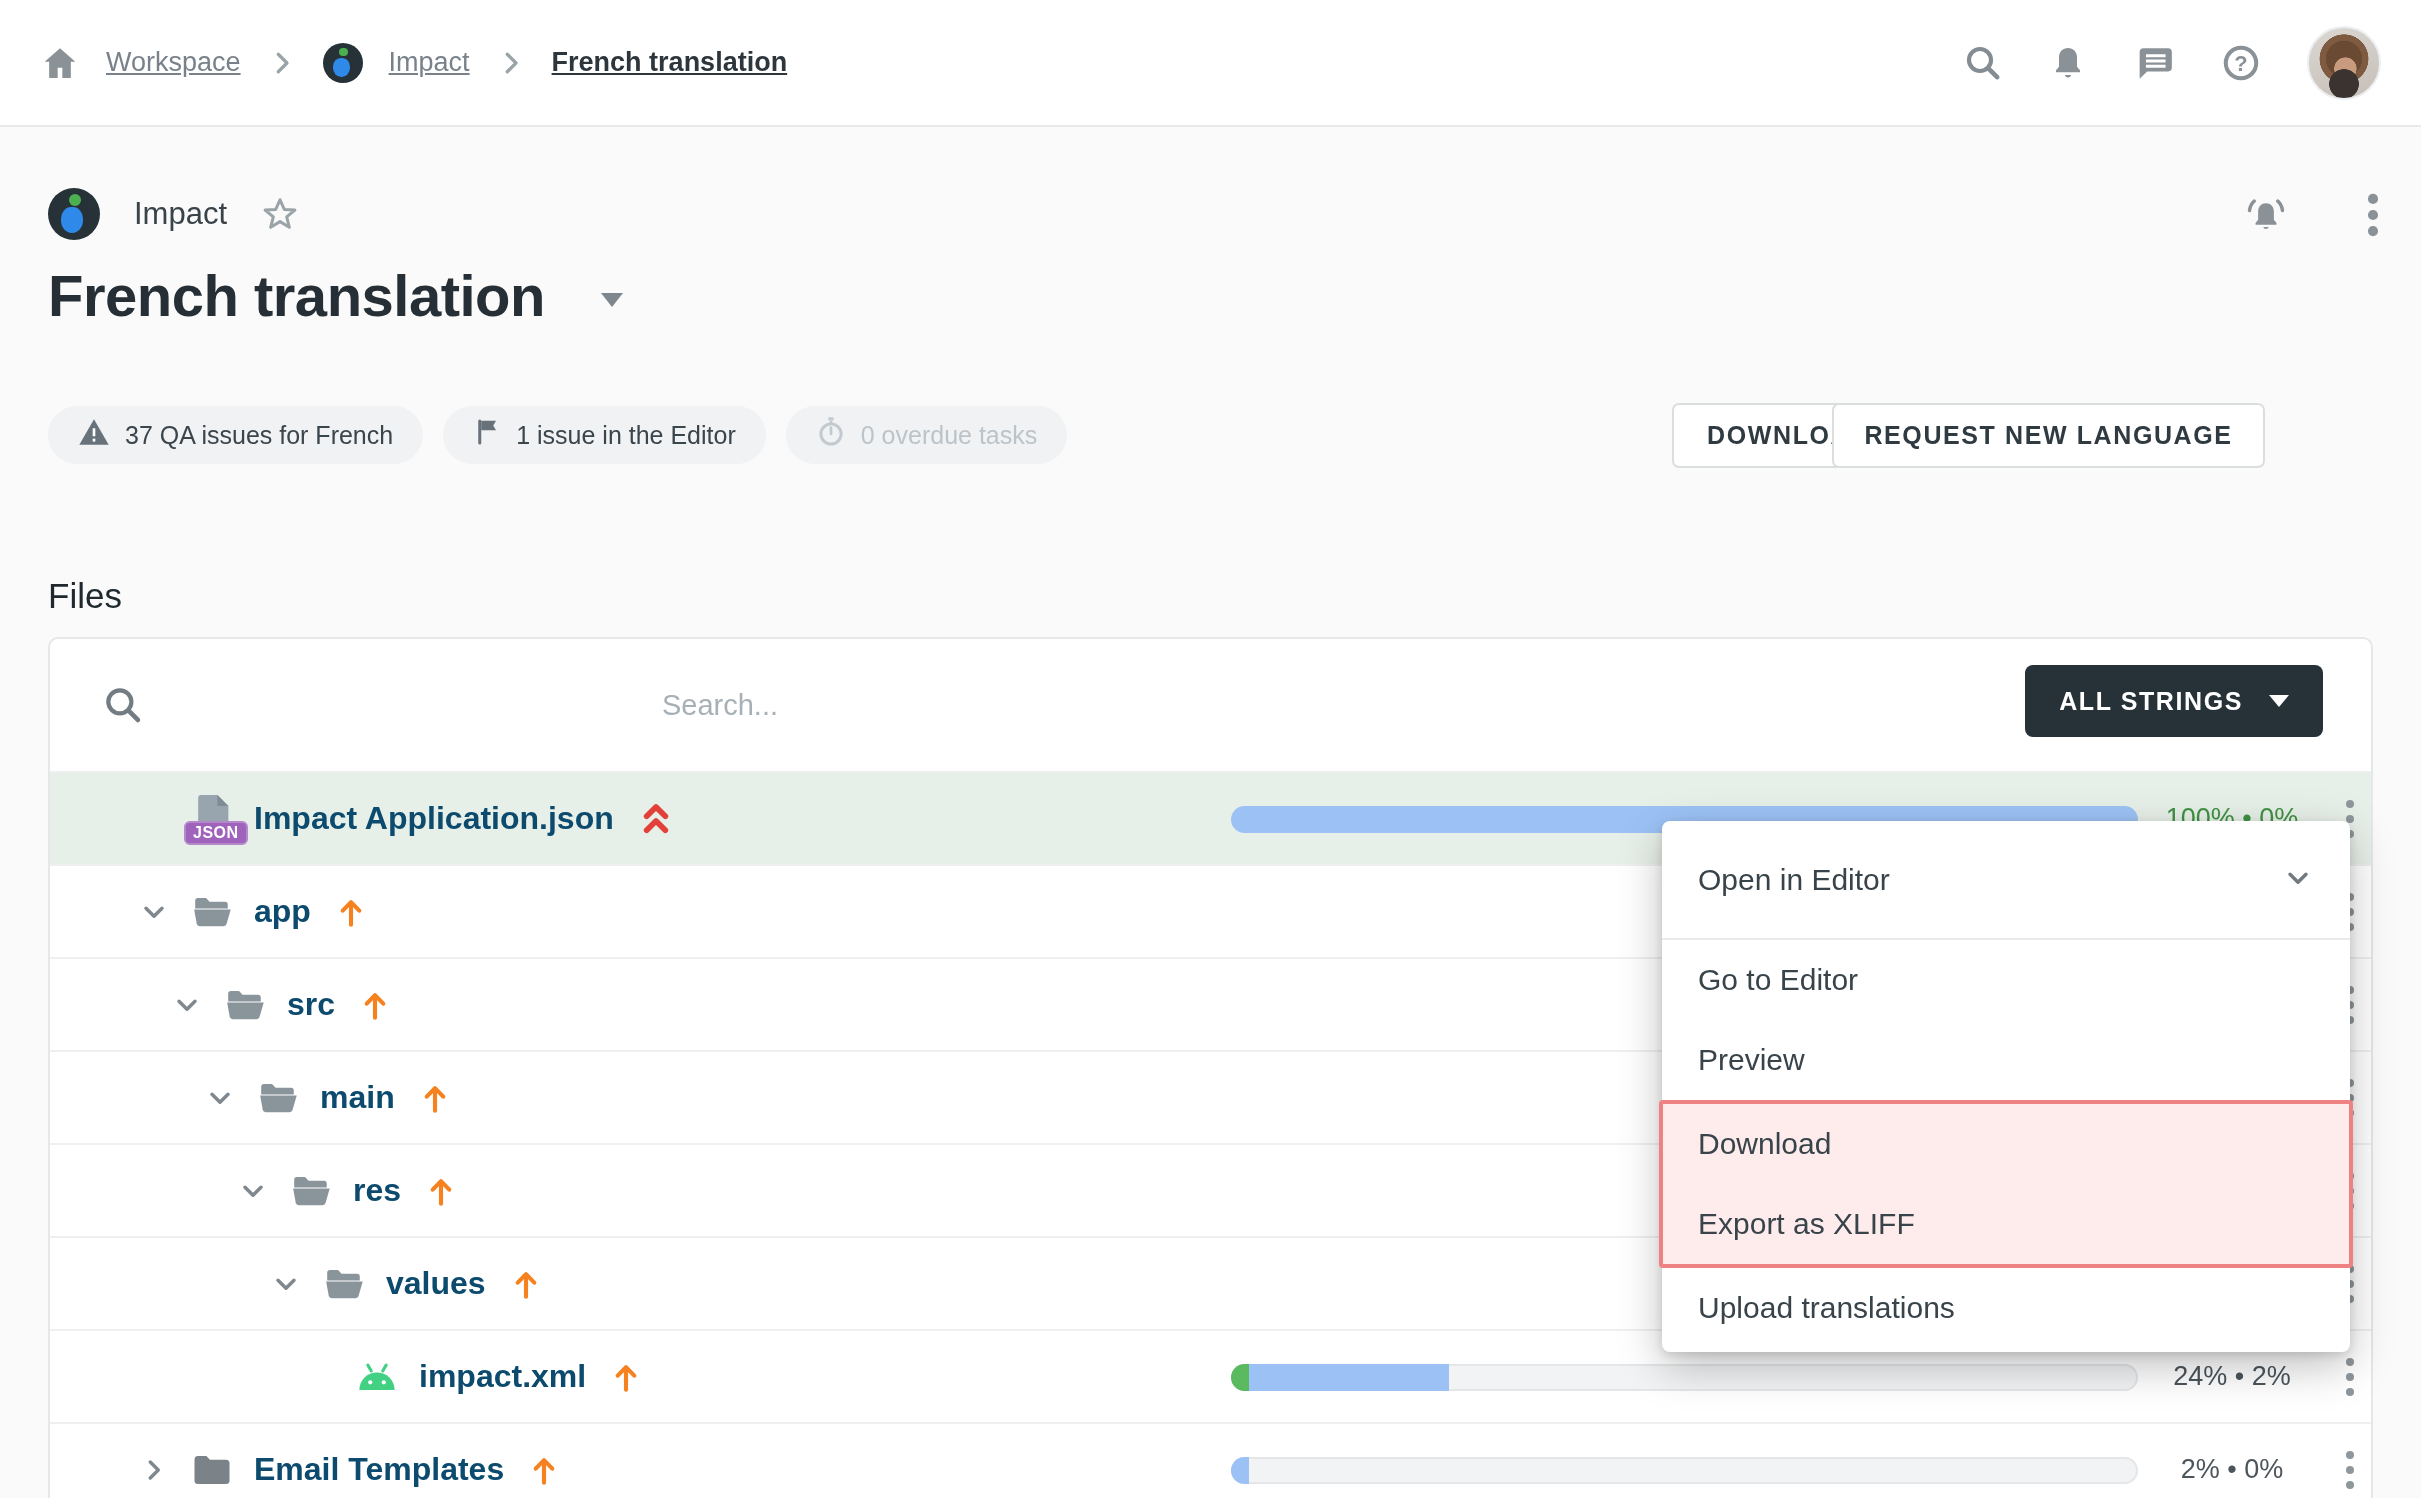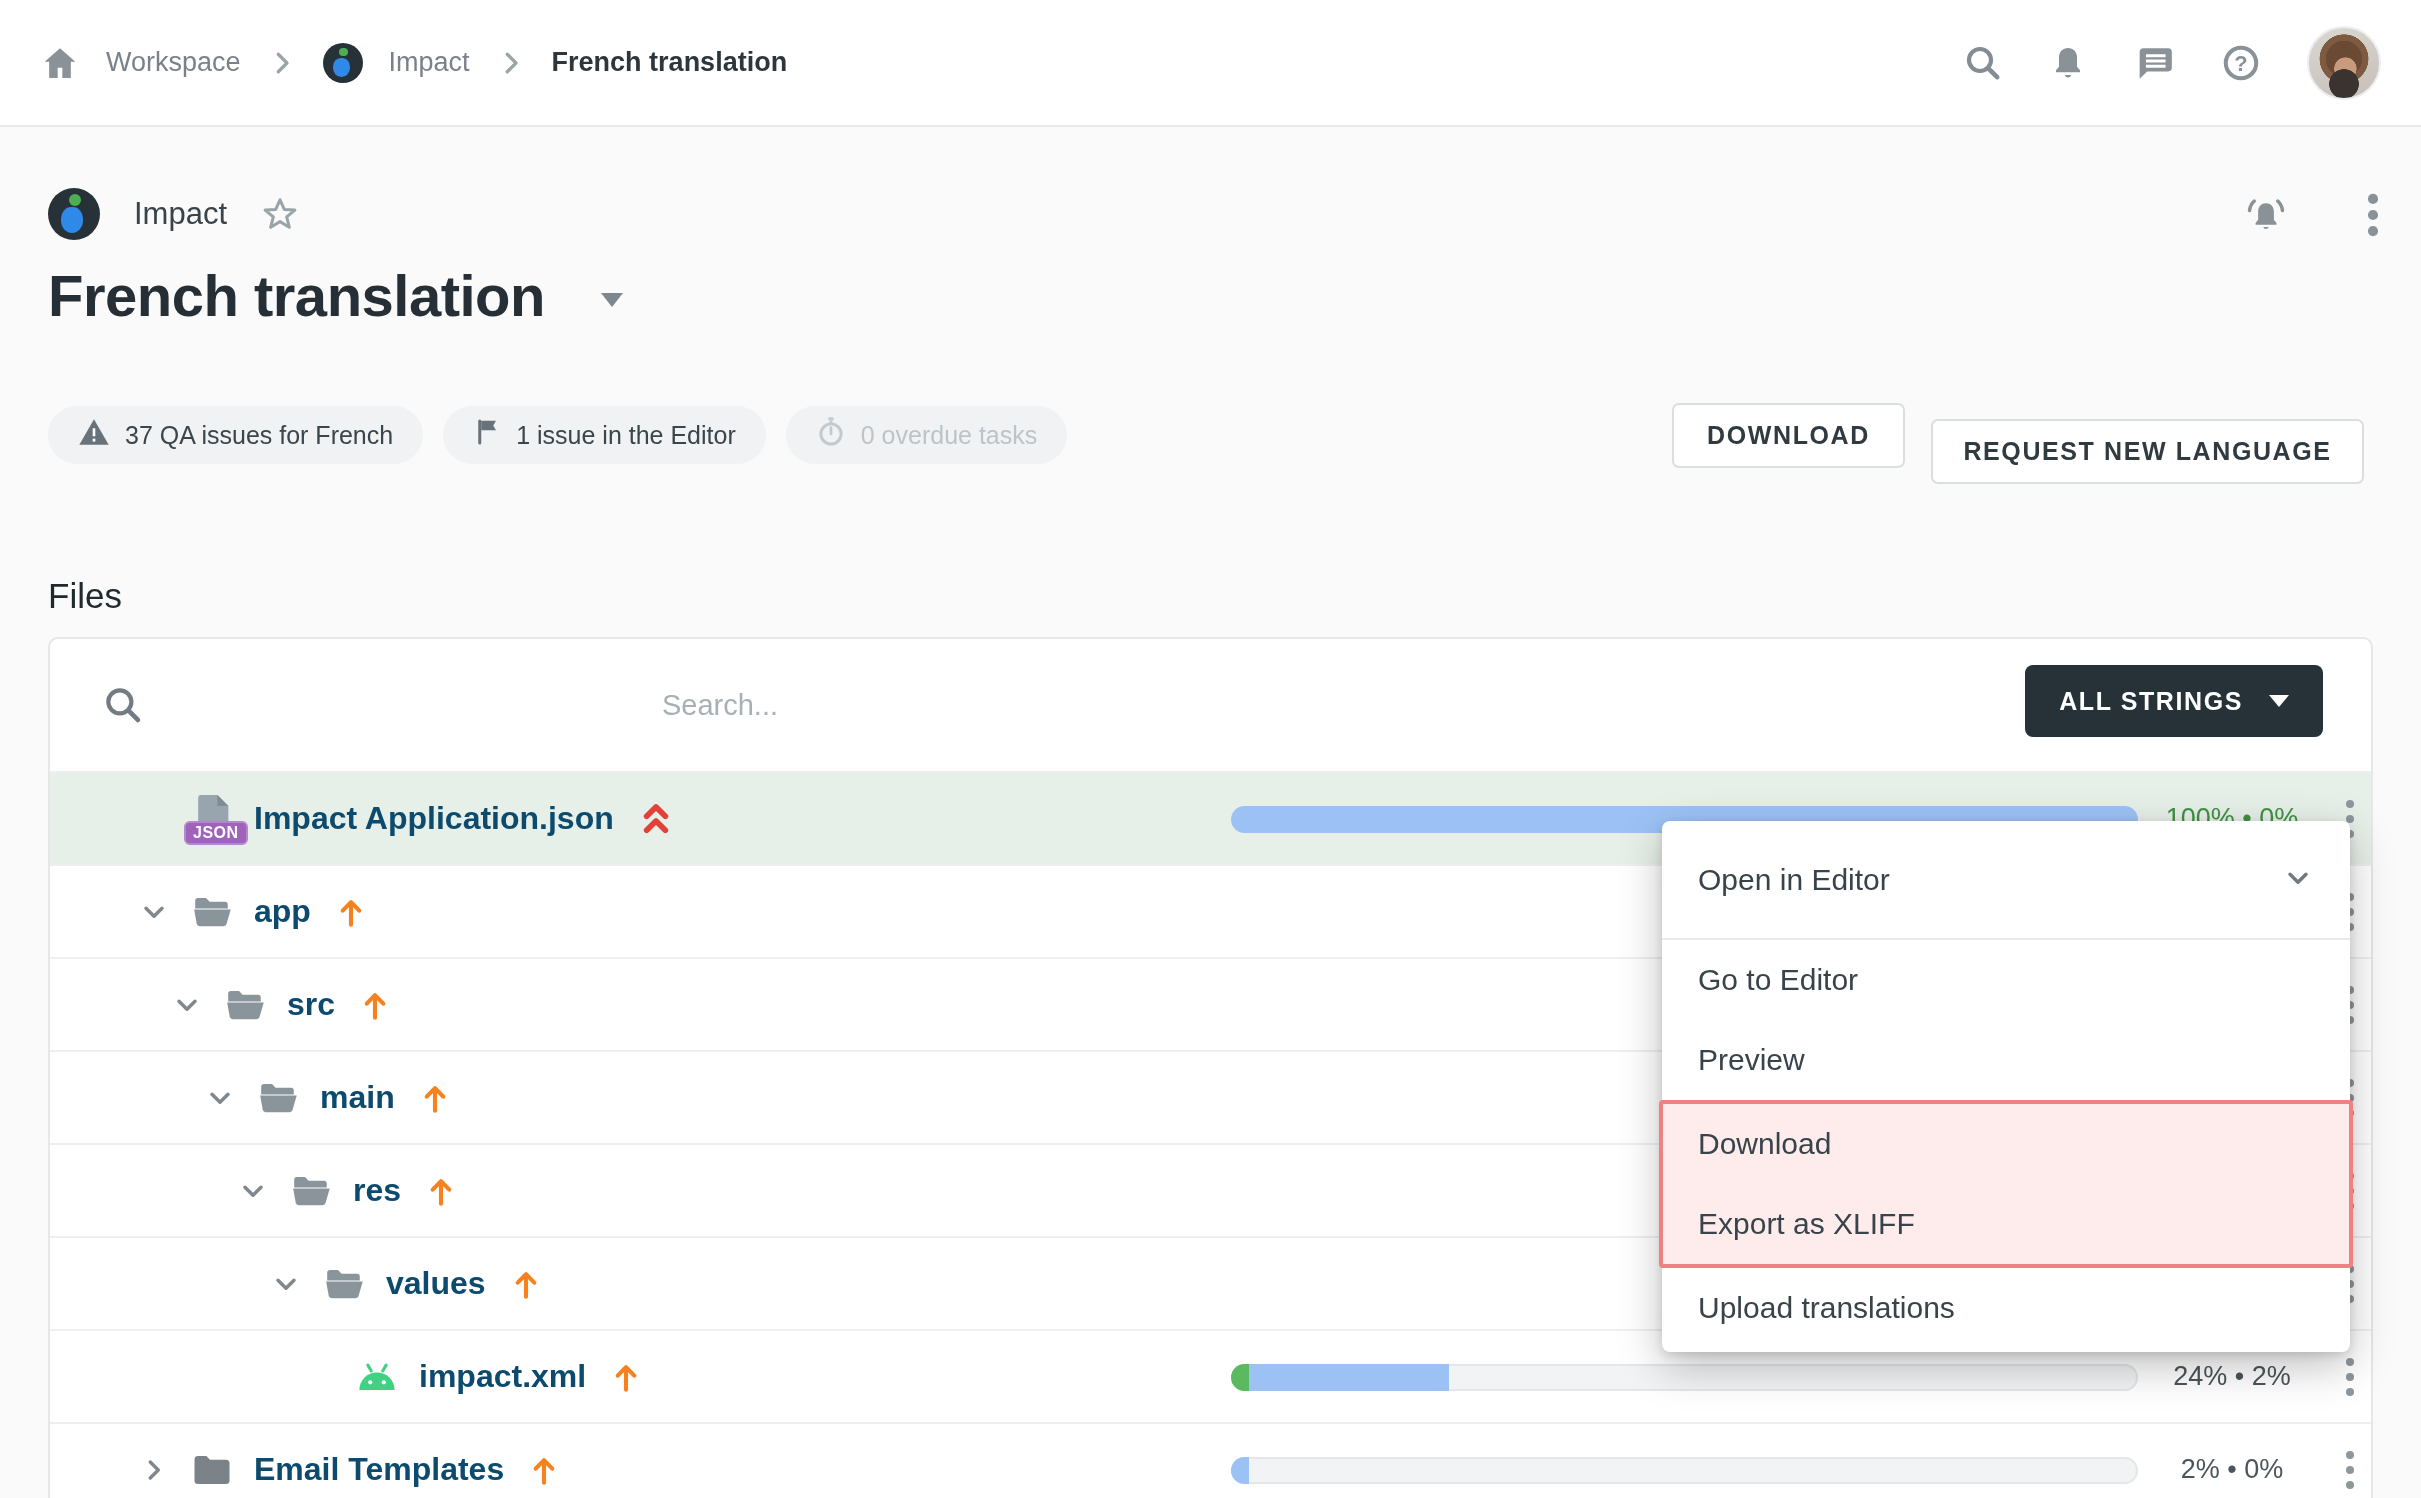--- a/index.html
+++ b/index.html
@@ -9,21 +9,21 @@
     background:#fafafa; color:#2c363c; position:relative;
   }
   
   .topbar {
     position:absolute; left:0; top:0; width:2421px; height:127px;
     background:#fff; border-bottom:2px solid #e9eaeb;
     display:flex; align-items:center; justify-content:space-between;
     padding:0 40px; z-index:5;
   }
   .crumbs { display:flex; align-items:center; gap:26px; }
-  .crumb { font-size:27px; color:#79828a; cursor:pointer; }
+  .crumb { font-size:27px; color:#79828a; cursor:pointer;text-decoration:underline; }
   .crumb.current { color:#2d363c; font-weight:600; cursor:default; }
   .crumb-sep { display:flex; align-items:center; }
   .mini-logo { width:40px; height:40px; border-radius:50%; background:#263238; position:relative; flex:0 0 auto; }
   .mini-logo .dot { position:absolute; left:50%; top:13%; width:22%; height:22%; margin-left:-9%; border-radius:50%; background:#4caf50; }
   .mini-logo .blob { position:absolute; left:26%; top:38%; width:42%; height:48%; background:#2e89e8; border-radius:45% 45% 48% 48%; }
   .top-icons { display:flex; align-items:center; gap:45px; }
   .icon-btn { display:flex; align-items:center; justify-content:center; cursor:pointer; }
   .avatar {
     width:74px; height:74px; border-radius:50%; cursor:pointer;
     background:
@@ -50,21 +50,21 @@
     display:flex; align-items:center; gap:15px; font-size:25px; color:#3b454c; cursor:pointer;
   }
   .chip.disabled { color:#bdc4c9; cursor:default; }
   
   .btn-outline {
     position:absolute; top:403px; height:65px; background:#fff;
     border:2px solid #dbdedf; border-radius:7px; display:flex; align-items:center; justify-content:center;
     font-size:25px; font-weight:600; letter-spacing:1.6px; color:#2f3a41; cursor:pointer;
   }
   #btn-download { left:1672px; width:233px; }
-  #btn-request { left:1931px; width:433px;margin-top:16px; }
+  #btn-request { left:1832px; width:433px; }
   
   .files-heading { position:absolute; left:48px; top:576px; font-size:35px; font-weight:400; color:#20292e; }
   .card {
     position:absolute; left:48px; top:637px; width:2325px; height:900px;
     background:#fff; border:2px solid #e5e7e8; border-radius:10px 10px 0 0;
   }
   .search-row { position:relative; height:132px; display:flex; align-items:center; padding-left:52px; }
   .search-input {
     border:none; outline:none; background:transparent; font-size:29px; color:#39434a;
     font-family:inherit; margin-left:26px; width:1100px;text-align:center;

